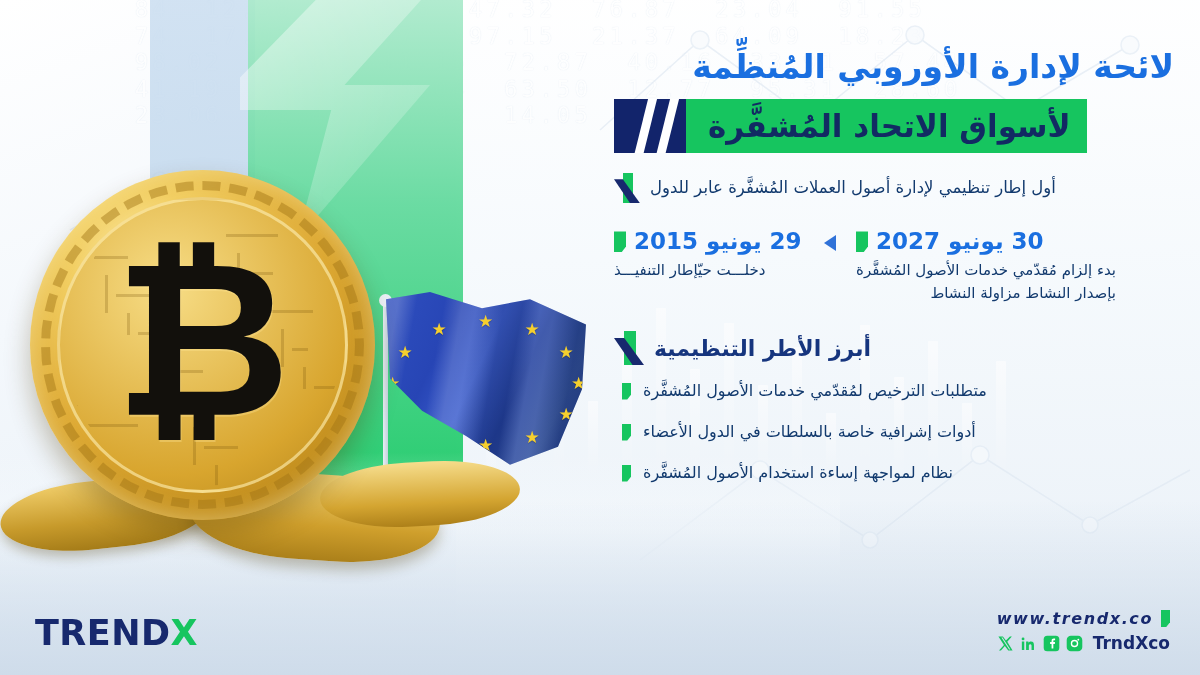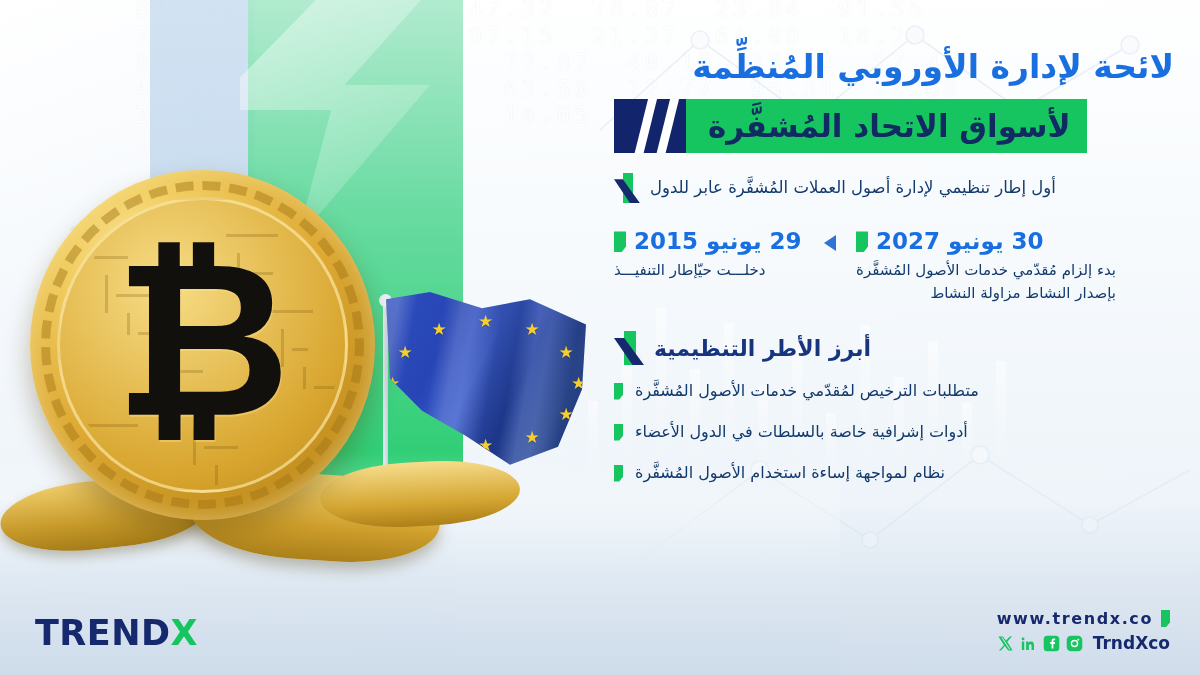--- a/index.html
+++ b/index.html
@@ -162,33 +162,33 @@
   .date-desc{font-size:15px;color:#123a6e;line-height:1.55;text-align:right;}
   .flagmark{width:12px;height:21px;background:#16c55f;flex:none;
     clip-path:polygon(0 0,100% 0,100% 72%,62% 100%,0 100%);}
   .arrow-left{width:0;height:0;border-top:8px solid transparent;border-bottom:8px solid transparent;
     border-right:12px solid #2f72d8;align-self:flex-start;margin:6px 14px 0 14px;flex:none;}
 
   
   .sec-head{display:flex;justify-content:flex-end;align-items:center;gap:10px;margin-bottom:14px;}
   .sec-head .h{font-size:22px;font-weight:bold;color:#16357e;}
 
-  .bullets{list-style:none;margin:0;padding:0;}
+  .bullets{list-style:none;margin:8px;padding:0;}
   .bullets li{display:flex;justify-content:flex-end;align-items:center;gap:12px;margin-bottom:17px;}
   .bullets .bt{font-size:16px;color:#123a6e;line-height:1.5;}
   .bullet-mark{width:9px;height:17px;background:#16c55f;flex:none;
     clip-path:polygon(0 0,100% 0,100% 72%,58% 100%,0 100%);}
 
   
   .brand{position:absolute;left:35px;bottom:22px;font-size:35px;font-weight:bold;
     letter-spacing:.5px;color:#17296e;font-family:"DejaVu Sans","Liberation Sans",sans-serif;direction:ltr;}
   .brand .x{color:#16c55f;}
 
   .footer{position:absolute;right:30px;bottom:22px;text-align:right;direction:ltr;}
-  .site{display:flex;align-items:center;justify-content:flex-end;gap:8px;margin-bottom:5px;}
+  .site{display:flex;align-items:center;justify-content:flex-end;gap:8px;margin-bottom:5px;font-style:italic;}
   .site .u{font-size:16px;font-weight:bold;letter-spacing:1.6px;color:#17296e;}
   .site .fm{width:9px;height:17px;background:#16c55f;
     clip-path:polygon(0 0,100% 0,100% 72%,58% 100%,0 100%);}
   .socials{display:flex;align-items:center;justify-content:flex-end;gap:6px;}
   .socials .handle{font-size:17px;font-weight:bold;color:#17296e;margin-left:4px;}
   .si{width:17px;height:17px;display:inline-flex;align-items:center;justify-content:center;}
   .si svg{display:block;}
 </style>
 </head>
 <body>

